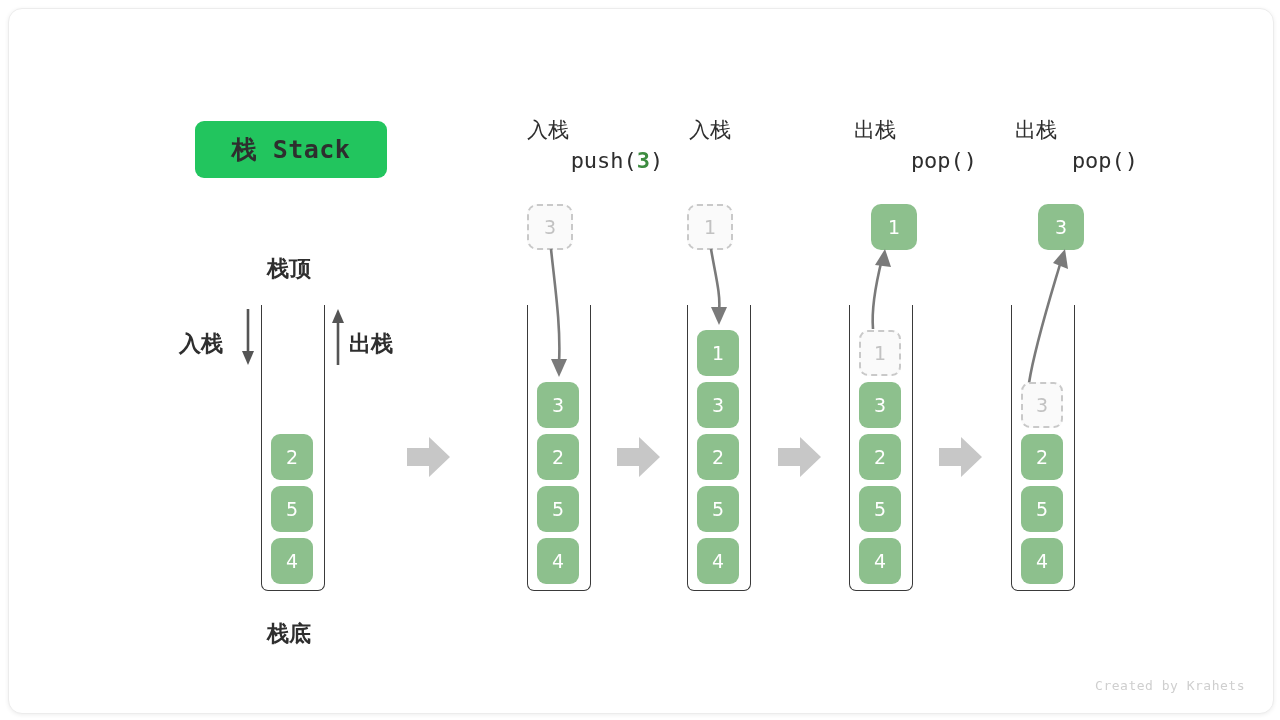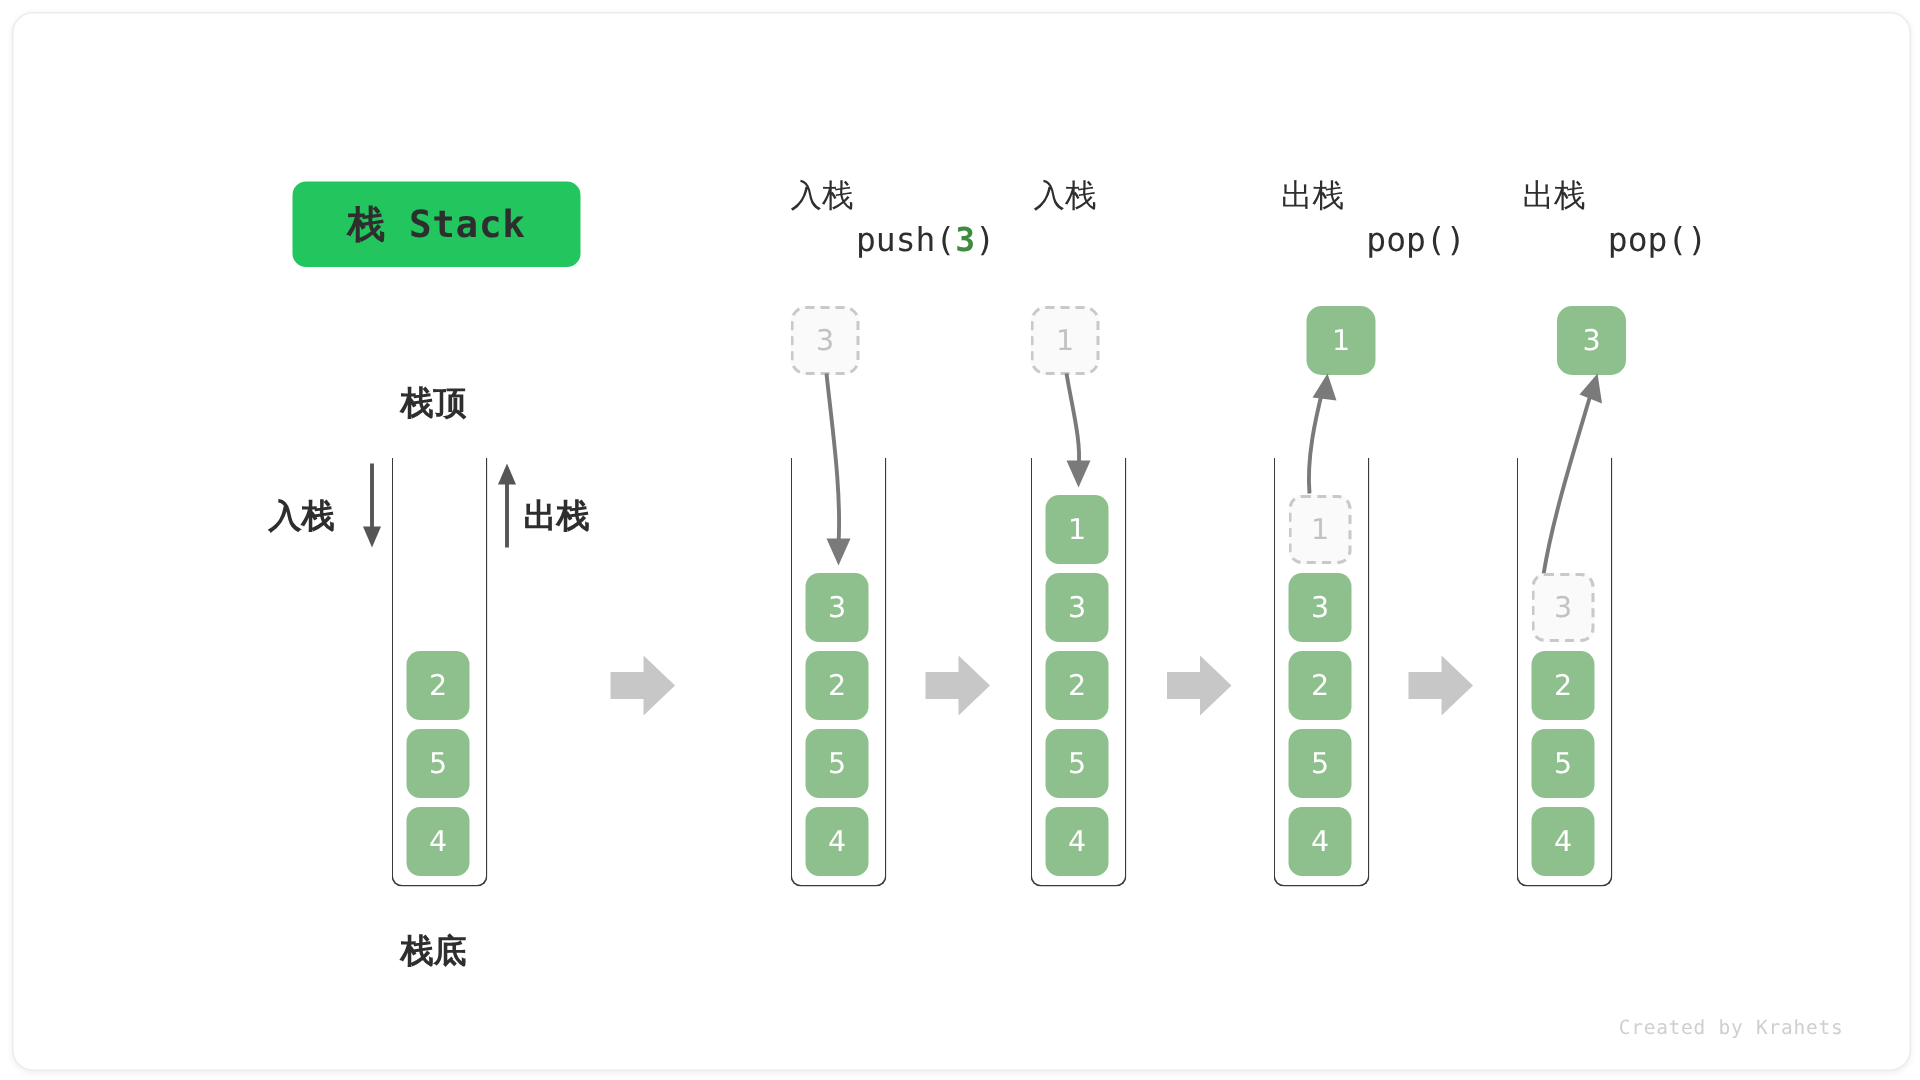--- a/index.html
+++ b/index.html
@@ -129,21 +129,21 @@
   .float-cell.ghost {
     background: #fafafa;
     color: #c2c2c2;
     border: 2px dashed #c9c9c9;
   }
 
   svg { overflow: visible; }
 
   
   #footer {
-    right: 44px;
+    right: 28px;
     bottom: 20px;
     font-family: "DejaVu Sans Mono", "Liberation Mono", monospace;
     font-size: 13px;
     color: #cfcfcf;
     letter-spacing: 0.5px;
   }
 </style>
 </head>
 <body>
 

